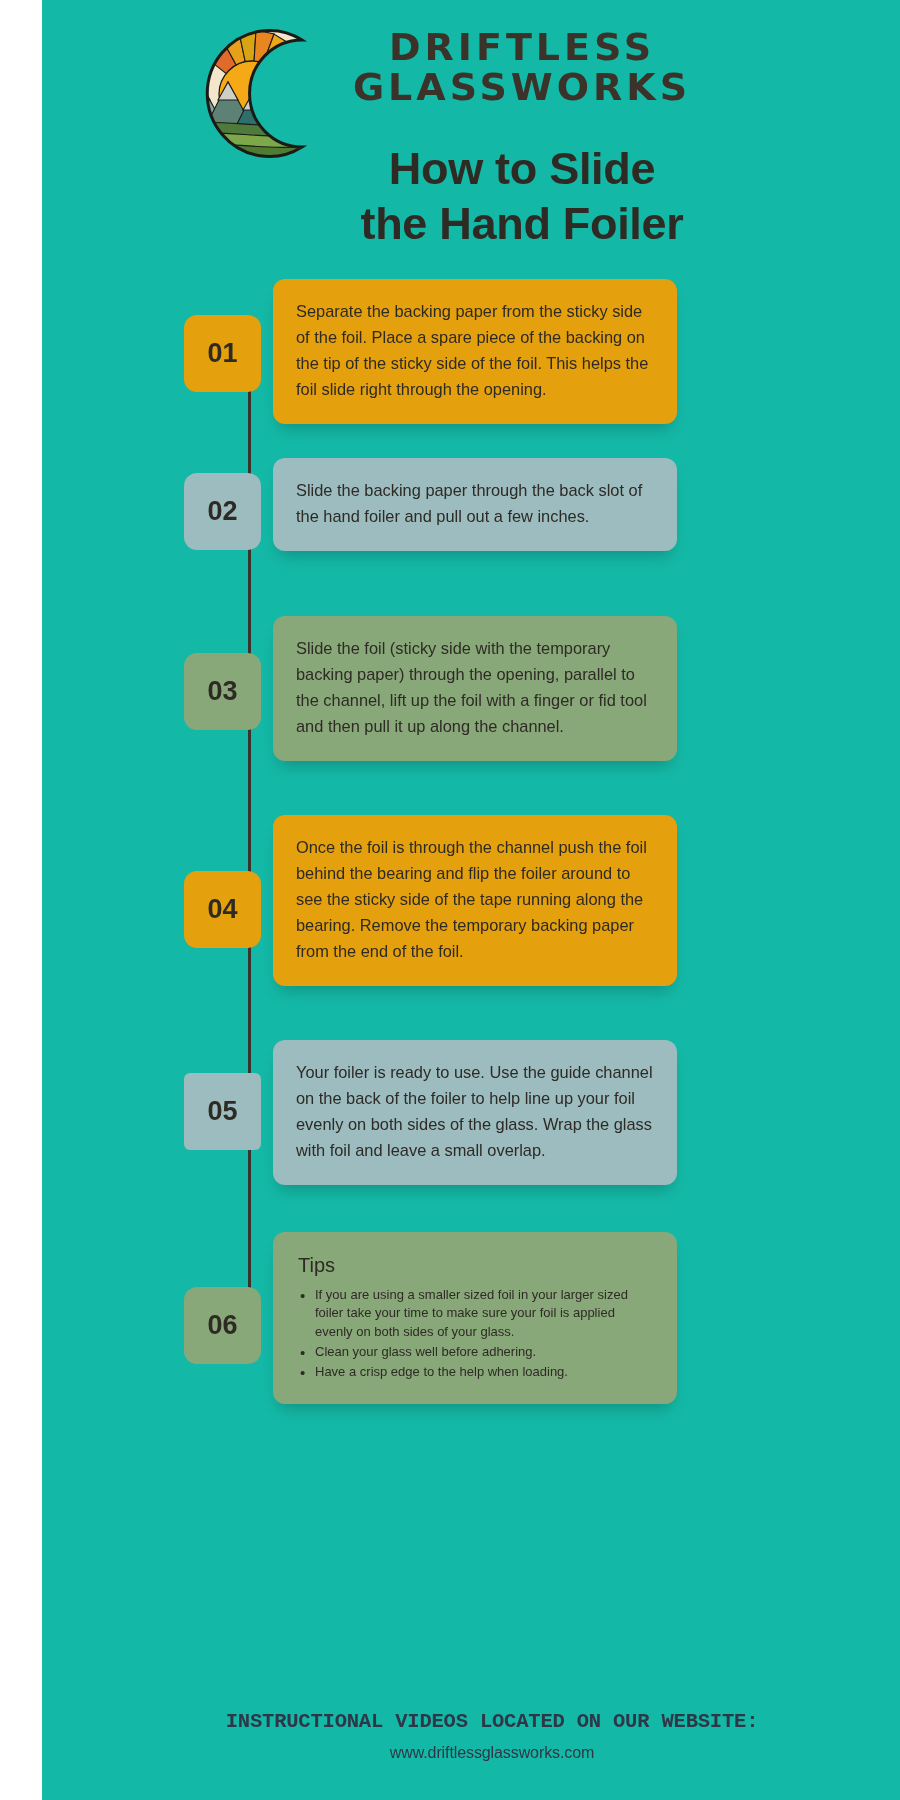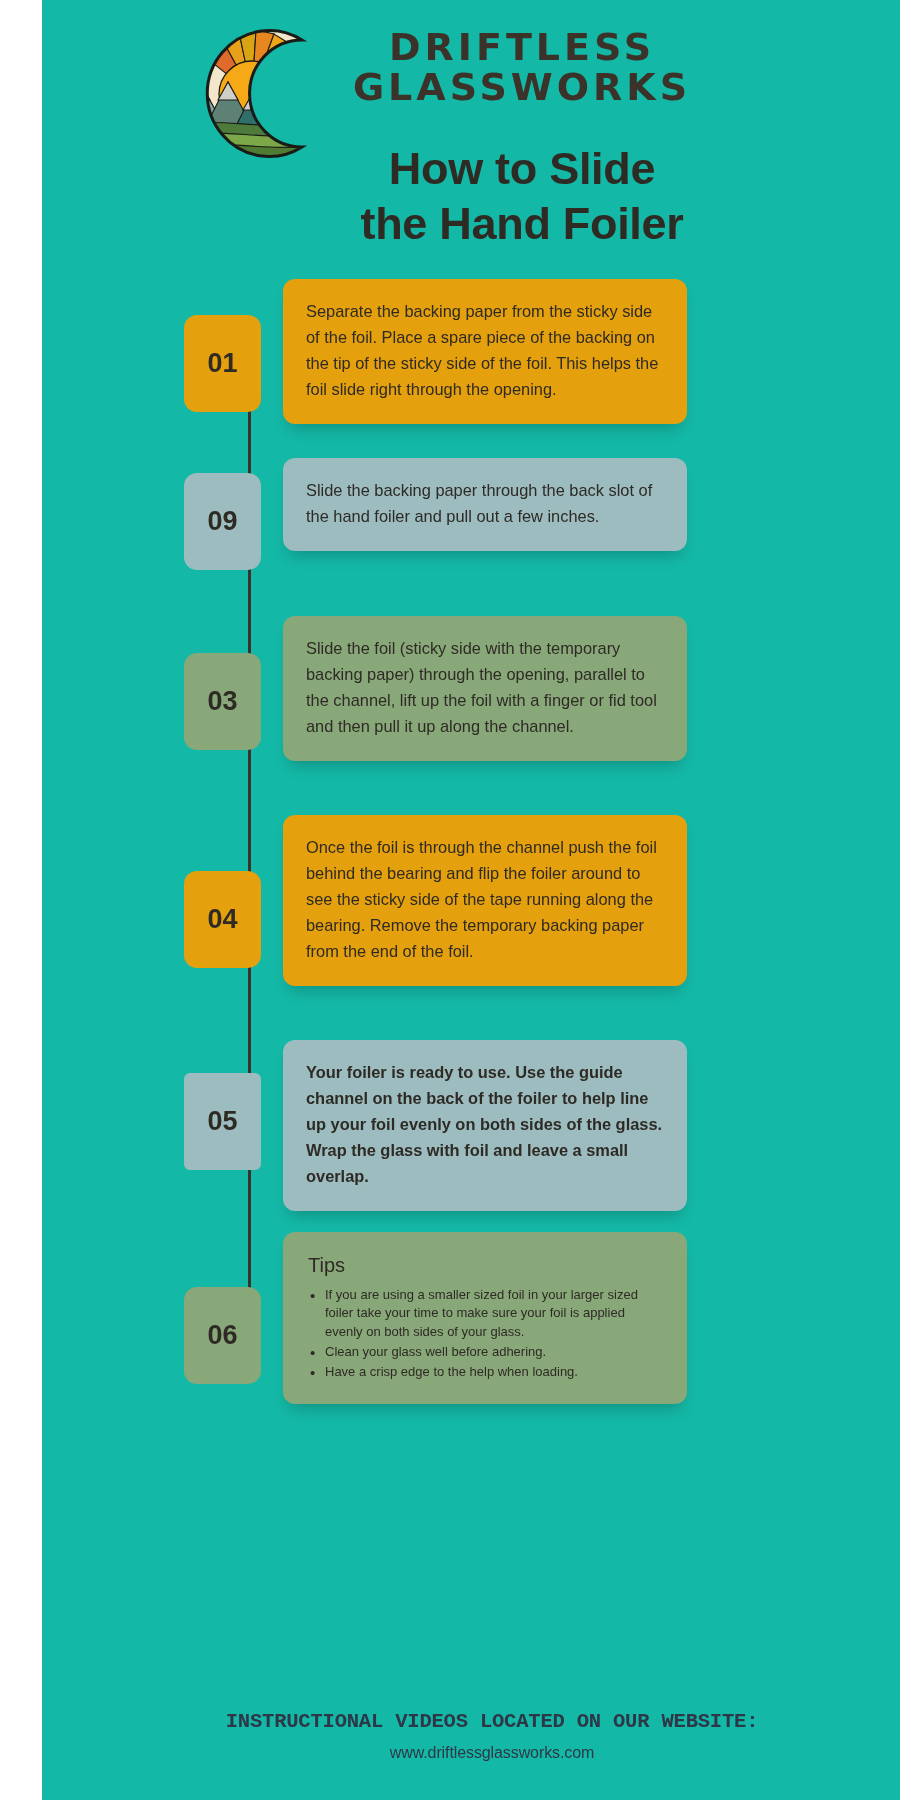--- a/index.html
+++ b/index.html
@@ -89,35 +89,35 @@
 
   .step {
     position: relative;
     width: 900px;
   }
 
   .badge {
     position: absolute;
     left: 142px;
     width: 77px;
-    height: 97px;
+    height: 77px;
     border-radius: 13px;
     display: flex;
     align-items: center;
     justify-content: center;
     font-family: "Liberation Sans", sans-serif;
     font-weight: 700;
     font-size: 27px;
     color: #2E2A24;
     z-index: 2;
   }
 
   .card {
     position: absolute;
-    left: 241px;
+    left: 231px;
     width: 404px;
     border-radius: 12px;
     padding: 20px 23px 21px 23px;
     font-size: 16.4px;
     line-height: 1.58;
     color: #2E2A24;
     box-shadow: 0 10px 16px -6px rgba(0,0,0,0.22);
     z-index: 2;
   }
 
@@ -243,37 +243,37 @@
   <div class="timeline-line"></div>
 
   <div class="steps">
 
     <div class="step">
       <div class="badge c-orange" style="top:40px;">01</div>
       <div class="card c-orange" style="top:4px;">Separate the backing paper from the sticky side of the foil. Place a spare piece of the backing on the tip of the sticky side of the foil. This helps the foil slide right through the opening.</div>
     </div>
 
     <div class="step">
-      <div class="badge c-blue" style="top:198px;">09</div>
+      <div class="badge c-blue" style="top:198px;">02</div>
       <div class="card c-blue" style="top:183px;">Slide the backing paper through the back slot of the hand foiler and pull out a few inches.</div>
     </div>
 
     <div class="step">
       <div class="badge c-green" style="top:378px;">03</div>
       <div class="card c-green" style="top:341px;">Slide the foil (sticky side with the temporary backing paper) through the opening, parallel to the channel, lift up the foil with a finger or fid tool and then pull it up along the channel.</div>
     </div>
 
     <div class="step">
       <div class="badge c-orange" style="top:596px;">04</div>
       <div class="card c-orange" style="top:540px;">Once the foil is through the channel push the foil behind the bearing and flip the foiler around to see the sticky side of the tape running along the bearing. Remove the temporary backing paper from the end of the foil.</div>
     </div>
 
     <div class="step">
       <div class="badge c-blue" style="top:798px;border-radius:6px;">05</div>
-      <div class="card c-blue" style="top:765px;font-weight:bold;">Your foiler is ready to use. Use the guide channel on the back of the foiler to help line up your foil evenly on both sides of the glass. Wrap the glass with foil and leave a small overlap.</div>
+      <div class="card c-blue" style="top:765px;">Your foiler is ready to use. Use the guide channel on the back of the foiler to help line up your foil evenly on both sides of the glass. Wrap the glass with foil and leave a small overlap.</div>
     </div>
 
     <div class="step">
       <div class="badge c-green" style="top:1012px;">06</div>
       <div class="card c-green" style="top:957px; padding:18px 23px 20px 25px;">
         <div class="tips-title">Tips</div>
         <ul class="tips-list">
           <li>If you are using a smaller sized foil in your larger sized foiler take your time to make sure your foil is applied evenly on both sides of your glass.</li>
           <li>Clean your glass well before adhering.</li>
           <li>Have a crisp edge to the help when loading.</li>

